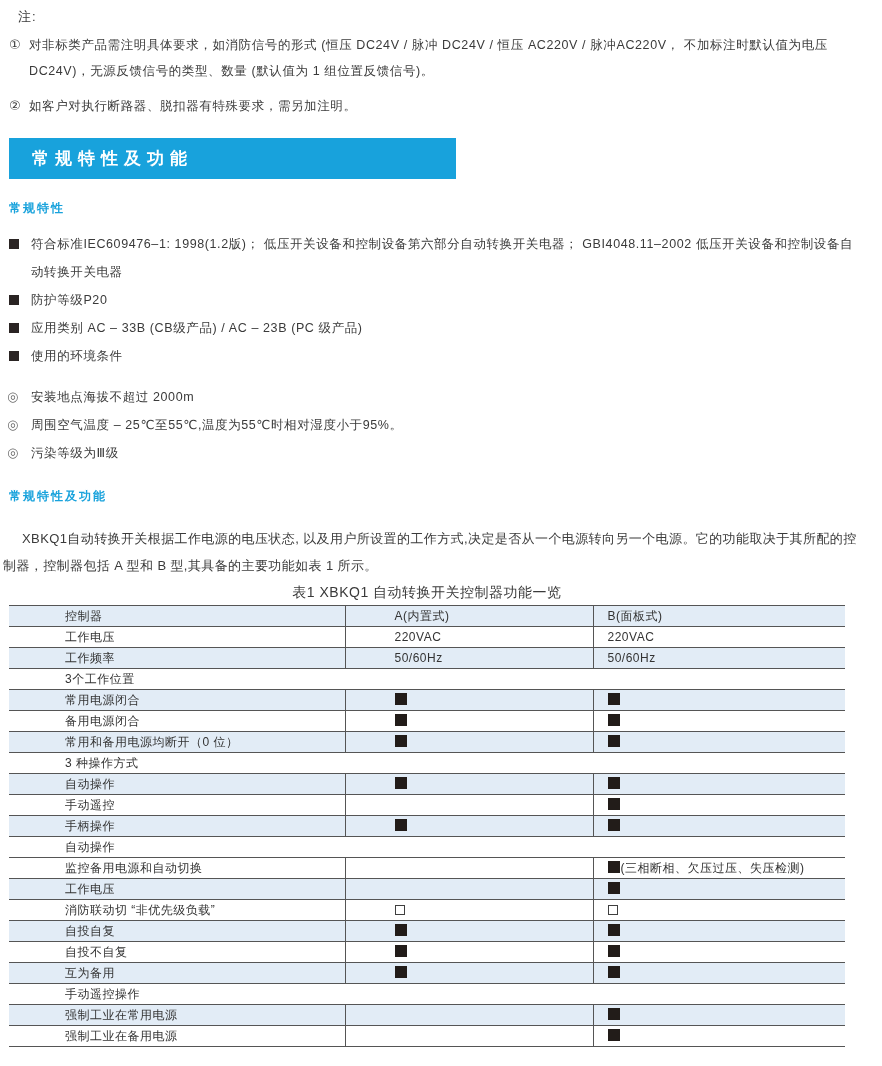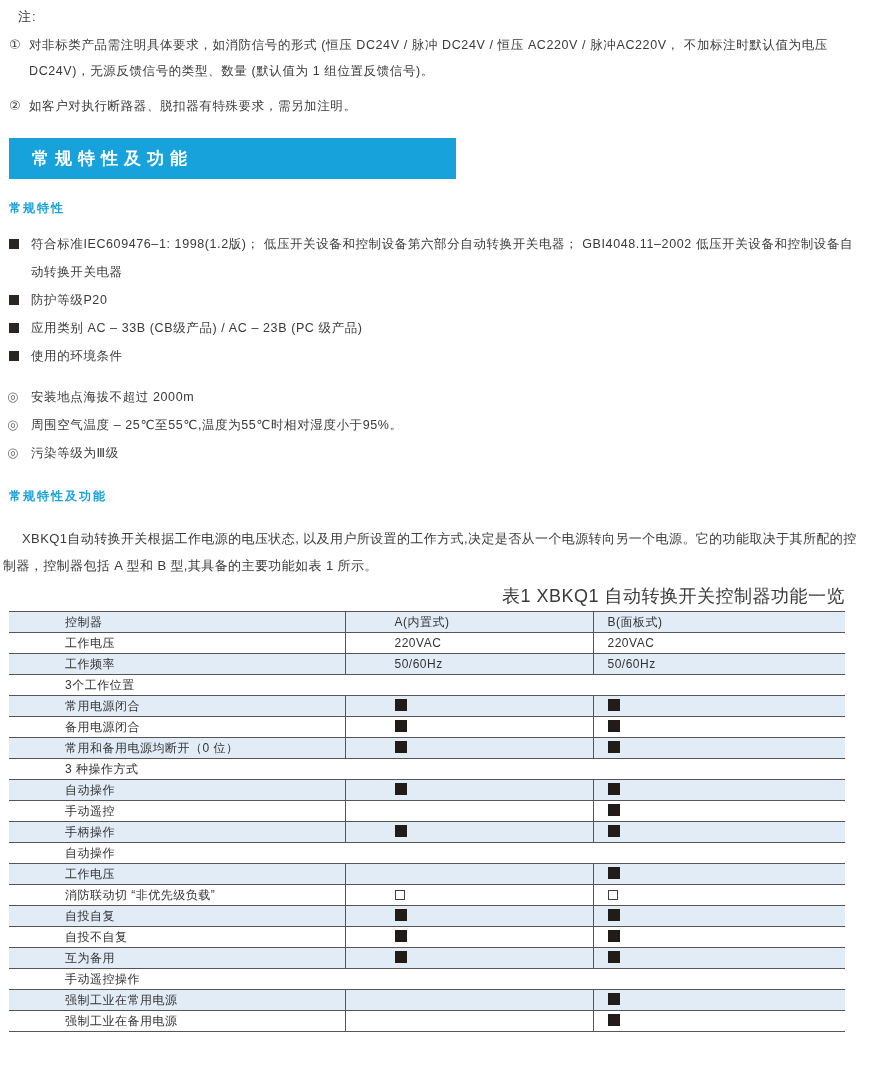--- a/index.html
+++ b/index.html
@@ -35,21 +35,21 @@
 
   
   .blist{list-style:none;margin:13px 0 0 9px;padding:0;width:845px;font-size:12.5px;}
   .blist li{position:relative;padding-left:22px;line-height:28px;letter-spacing:0.6px;}
   .sq-bullet{position:absolute;left:0;top:9px;width:10px;height:10px;background:#2a2423;}
   .ci-bullet{position:absolute;left:-2px;top:0;font-size:13px;color:#6b6b6b;}
 
   
   .para{margin:20px 14px 0 3px;width:862px;font-size:13px;line-height:27px;
     text-indent:19px;letter-spacing:0.4px;}
-  .tcaption{margin:5px 0 3px 9px;width:836px;text-align:right;font-size:18px;letter-spacing:0.5px;}
+  .tcaption{margin:5px 0 3px 9px;width:836px;text-align:center;font-size:14px;letter-spacing:0.5px;}
 
   
   table.ftable{margin-left:9px;width:836px;border-collapse:collapse;table-layout:fixed;
     font-size:12px;color:#333333;}
   .ftable td{height:21px;padding:0;vertical-align:middle;
     border-top:1.5px solid var(--tborder);border-bottom:1.5px solid var(--tborder);
     white-space:nowrap;overflow:hidden;letter-spacing:0.5px;margin-top:45px;}
   .ftable tr.stripe td{background:var(--stripe);}
   .ftable td.c-label{padding-left:56px;}
   .ftable td.c-a{padding-left:49px;border-left:1.5px solid var(--tborder);}
@@ -188,20 +188,25 @@
           <td class="c-b"><span class="mk-filled"></span></td>
         </tr>
         <tr class="stripe">
           <td class="c-label">手柄操作</td>
           <td class="c-a"><span class="mk-filled"></span></td>
           <td class="c-b"><span class="mk-filled"></span></td>
         </tr>
         <tr>
           <td colspan="3" class="c-span">自动操作</td>
         </tr>
+        <tr>
+          <td class="c-label">监控备用电源和自动切换</td>
+          <td class="c-a"></td>
+          <td class="c-b"><span class="mk-filled"></span><span>(三相断相、欠压过压、失压检测)</span></td>
+        </tr>
         <tr class="stripe">
           <td class="c-label">工作电压</td>
           <td class="c-a"></td>
           <td class="c-b"><span class="mk-filled"></span></td>
         </tr>
         <tr>
           <td class="c-label">消防联动切 “非优先级负载”</td>
           <td class="c-a"><span class="mk-empty"></span></td>
           <td class="c-b"><span class="mk-empty"></span></td>
         </tr>

